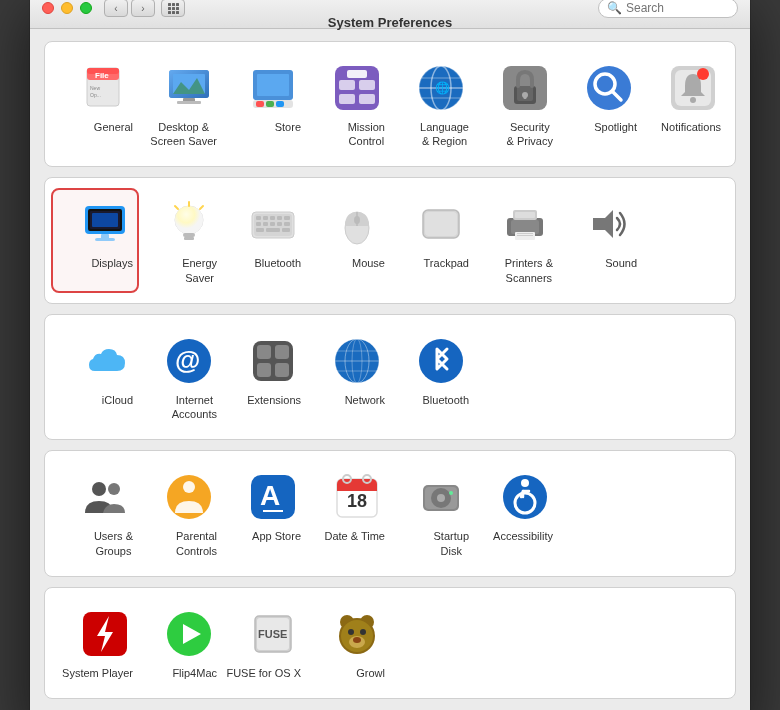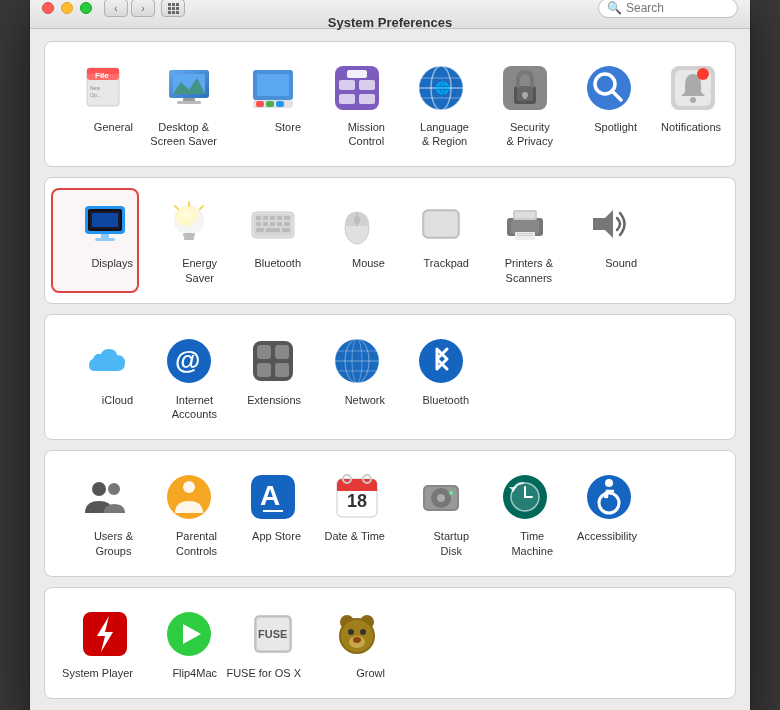--- a/index.html
+++ b/index.html
@@ -608,35 +608,20 @@
             <rect x="6" y="12" width="36" height="26" rx="5" fill="#888"></rect>
             <rect x="8" y="14" width="32" height="22" rx="4" fill="#999"></rect>
             <ellipse cx="24" cy="25" rx="10" ry="10" fill="#777"></ellipse>
             <ellipse cx="24" cy="25" rx="4" ry="4" fill="#aaa"></ellipse>
             <circle cx="34" cy="20" r="2" fill="#5f9" opacity="0.8"></circle>
           </svg>
         </div>
         <span class="pref-label">Startup<br>Disk</span>
       </div>
 
-      <div class="pref-item">
-        <div class="icon-wrapper">
-          <svg class="icon-svg" viewBox="0 0 48 48">
-            <circle cx="24" cy="24" r="22" fill="#00695C"></circle>
-
-            <circle cx="24" cy="24" r="14" fill="rgba(255,255,255,0.15)" stroke="rgba(255,255,255,0.6)" stroke-width="1.5"></circle>
-            <line x1="24" y1="24" x2="24" y2="14" stroke="white" stroke-width="2" stroke-linecap="round"></line>
-            <line x1="24" y1="24" x2="31" y2="24" stroke="white" stroke-width="2" stroke-linecap="round"></line>
-
-            <path d="M12 18 Q14 10 22 10" fill="none" stroke="rgba(255,255,255,0.8)" stroke-width="2" stroke-linecap="round"></path>
-            <polygon points="12,18 8,14 16,14" fill="rgba(255,255,255,0.8)"></polygon>
-          </svg>
-        </div>
-        <span class="pref-label">Time<br>Machine</span>
-      </div>
 
       <div class="pref-item">
         <div class="icon-wrapper">
           <svg class="icon-svg" viewBox="0 0 48 48">
             <circle cx="24" cy="24" r="22" fill="#1565C0"></circle>
 
             <circle cx="24" cy="10" r="4" fill="white"></circle>
             <circle cx="24" cy="30" r="10" fill="none" stroke="white" stroke-width="3"></circle>
             <path d="M20 24 L22 18 L28 18" fill="none" stroke="white" stroke-width="2.5" stroke-linecap="round" stroke-linejoin="round"></path>
             <line x1="22" y1="18" x2="22" y2="24" stroke="white" stroke-width="2.5" stroke-linecap="round"></line>

